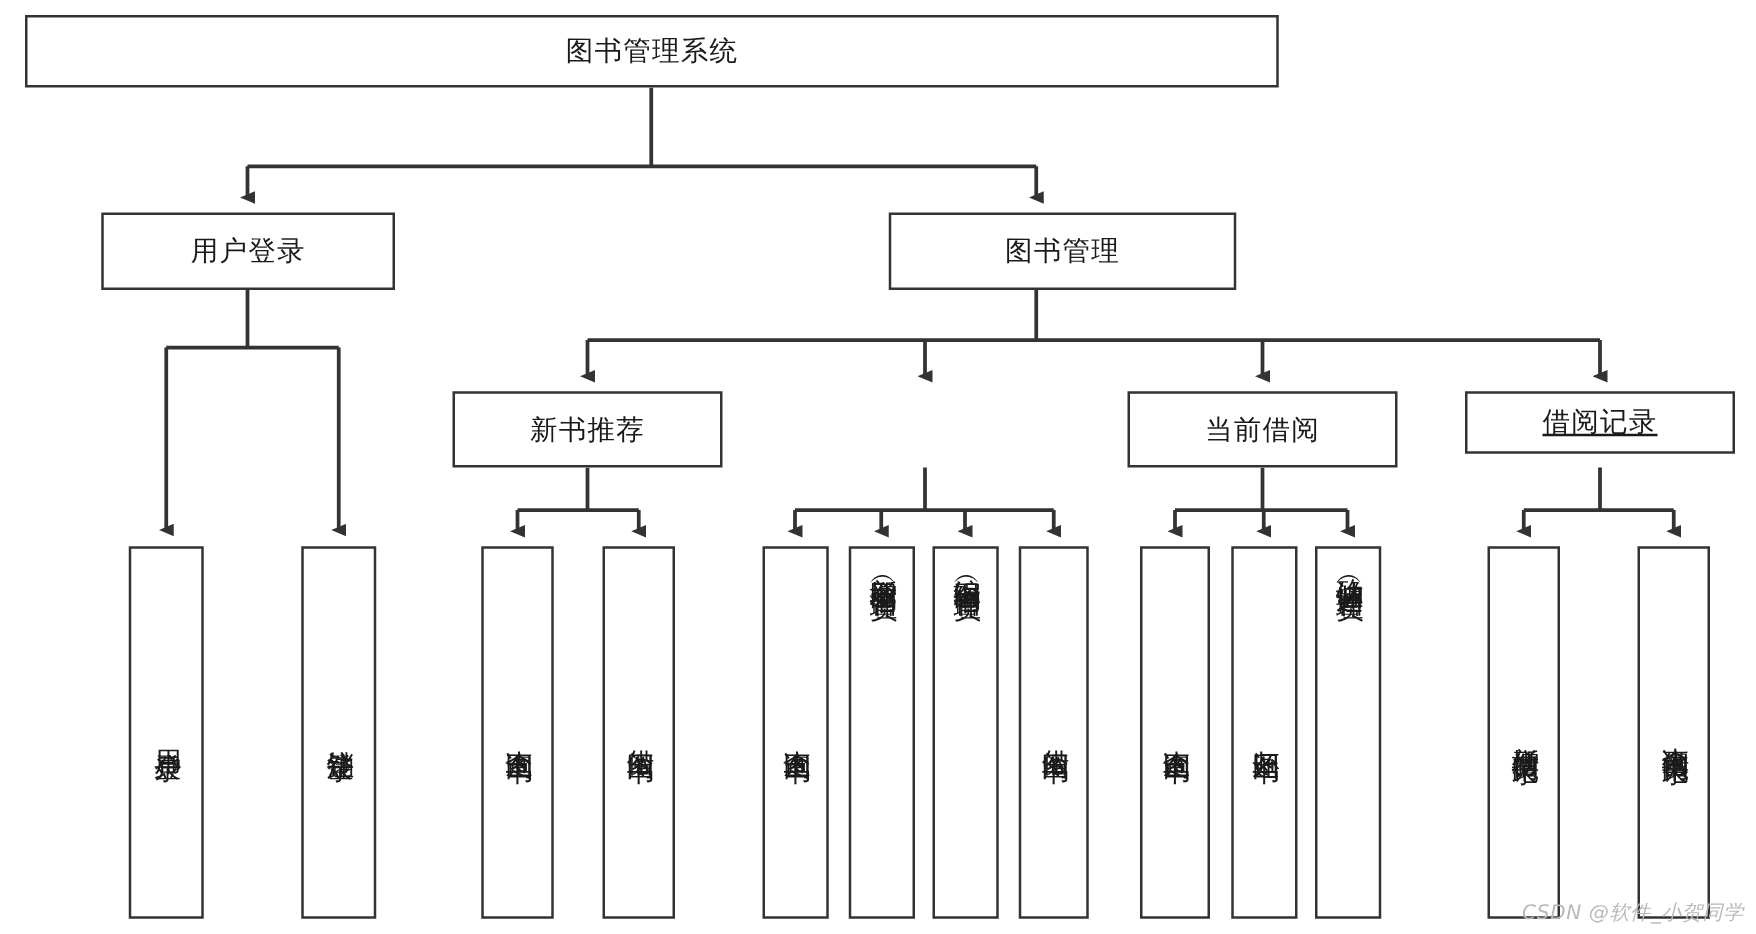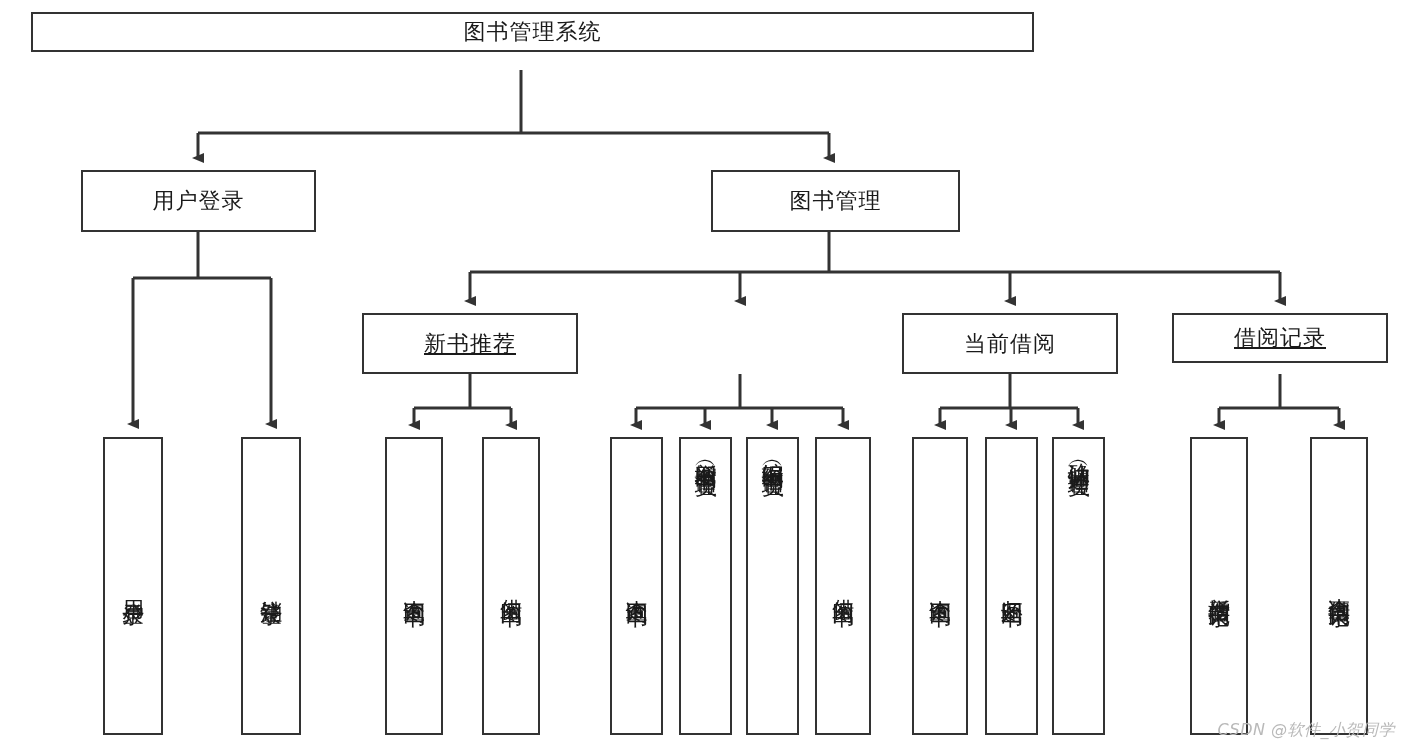--- a/index.html
+++ b/index.html
@@ -114,32 +114,32 @@
       <path d="M1011,408 L1011,425" marker-end="url(#arrow)"></path>
       <path d="M1078,408 L1078,425" marker-end="url(#arrow)"></path>
 
       <path d="M1280,374 L1280,408"></path>
       <path d="M1219,408 L1339,408"></path>
       <path d="M1219,408 L1219,425" marker-end="url(#arrow)"></path>
       <path d="M1339,408 L1339,425" marker-end="url(#arrow)"></path>
     </g>
   </svg>
 
-  <div class="node h" style="left:31px; top:12px; width:1003px; height:40px;">
+  <div class="node h" style="left:20px; top:12px; width:1003px; height:58px;">
     <span>图书管理系统</span>
   </div>
 
   <div class="node h" style="left:81px; top:170px; width:235px; height:62px;">
     <span>用户登录</span>
   </div>
-  <div class="node h" style="left:711px; top:170px; width:249px; height:62px;">
+  <div class="node h" style="left:711px; top:170px; width:278px; height:62px;">
     <span>图书管理</span>
   </div>
 
-  <div class="node h" style="left:362px; top:313px; width:216px; height:61px;text-decoration:underline;">
+  <div class="node h" style="left:362px; top:313px; width:216px; height:61px;">
     <span>新书推荐</span>
   </div>
   <div class="node h" style="left:902px; top:313px; width:216px; height:61px;">
     <span>当前借阅</span>
   </div>
   <div class="node h" style="left:1172px; top:313px; width:216px; height:50px;text-decoration:underline;">
     <span>借阅记录</span>
   </div>
 
   <div class="node v center" style="left:103px; top:437px; width:60px; height:298px;">

